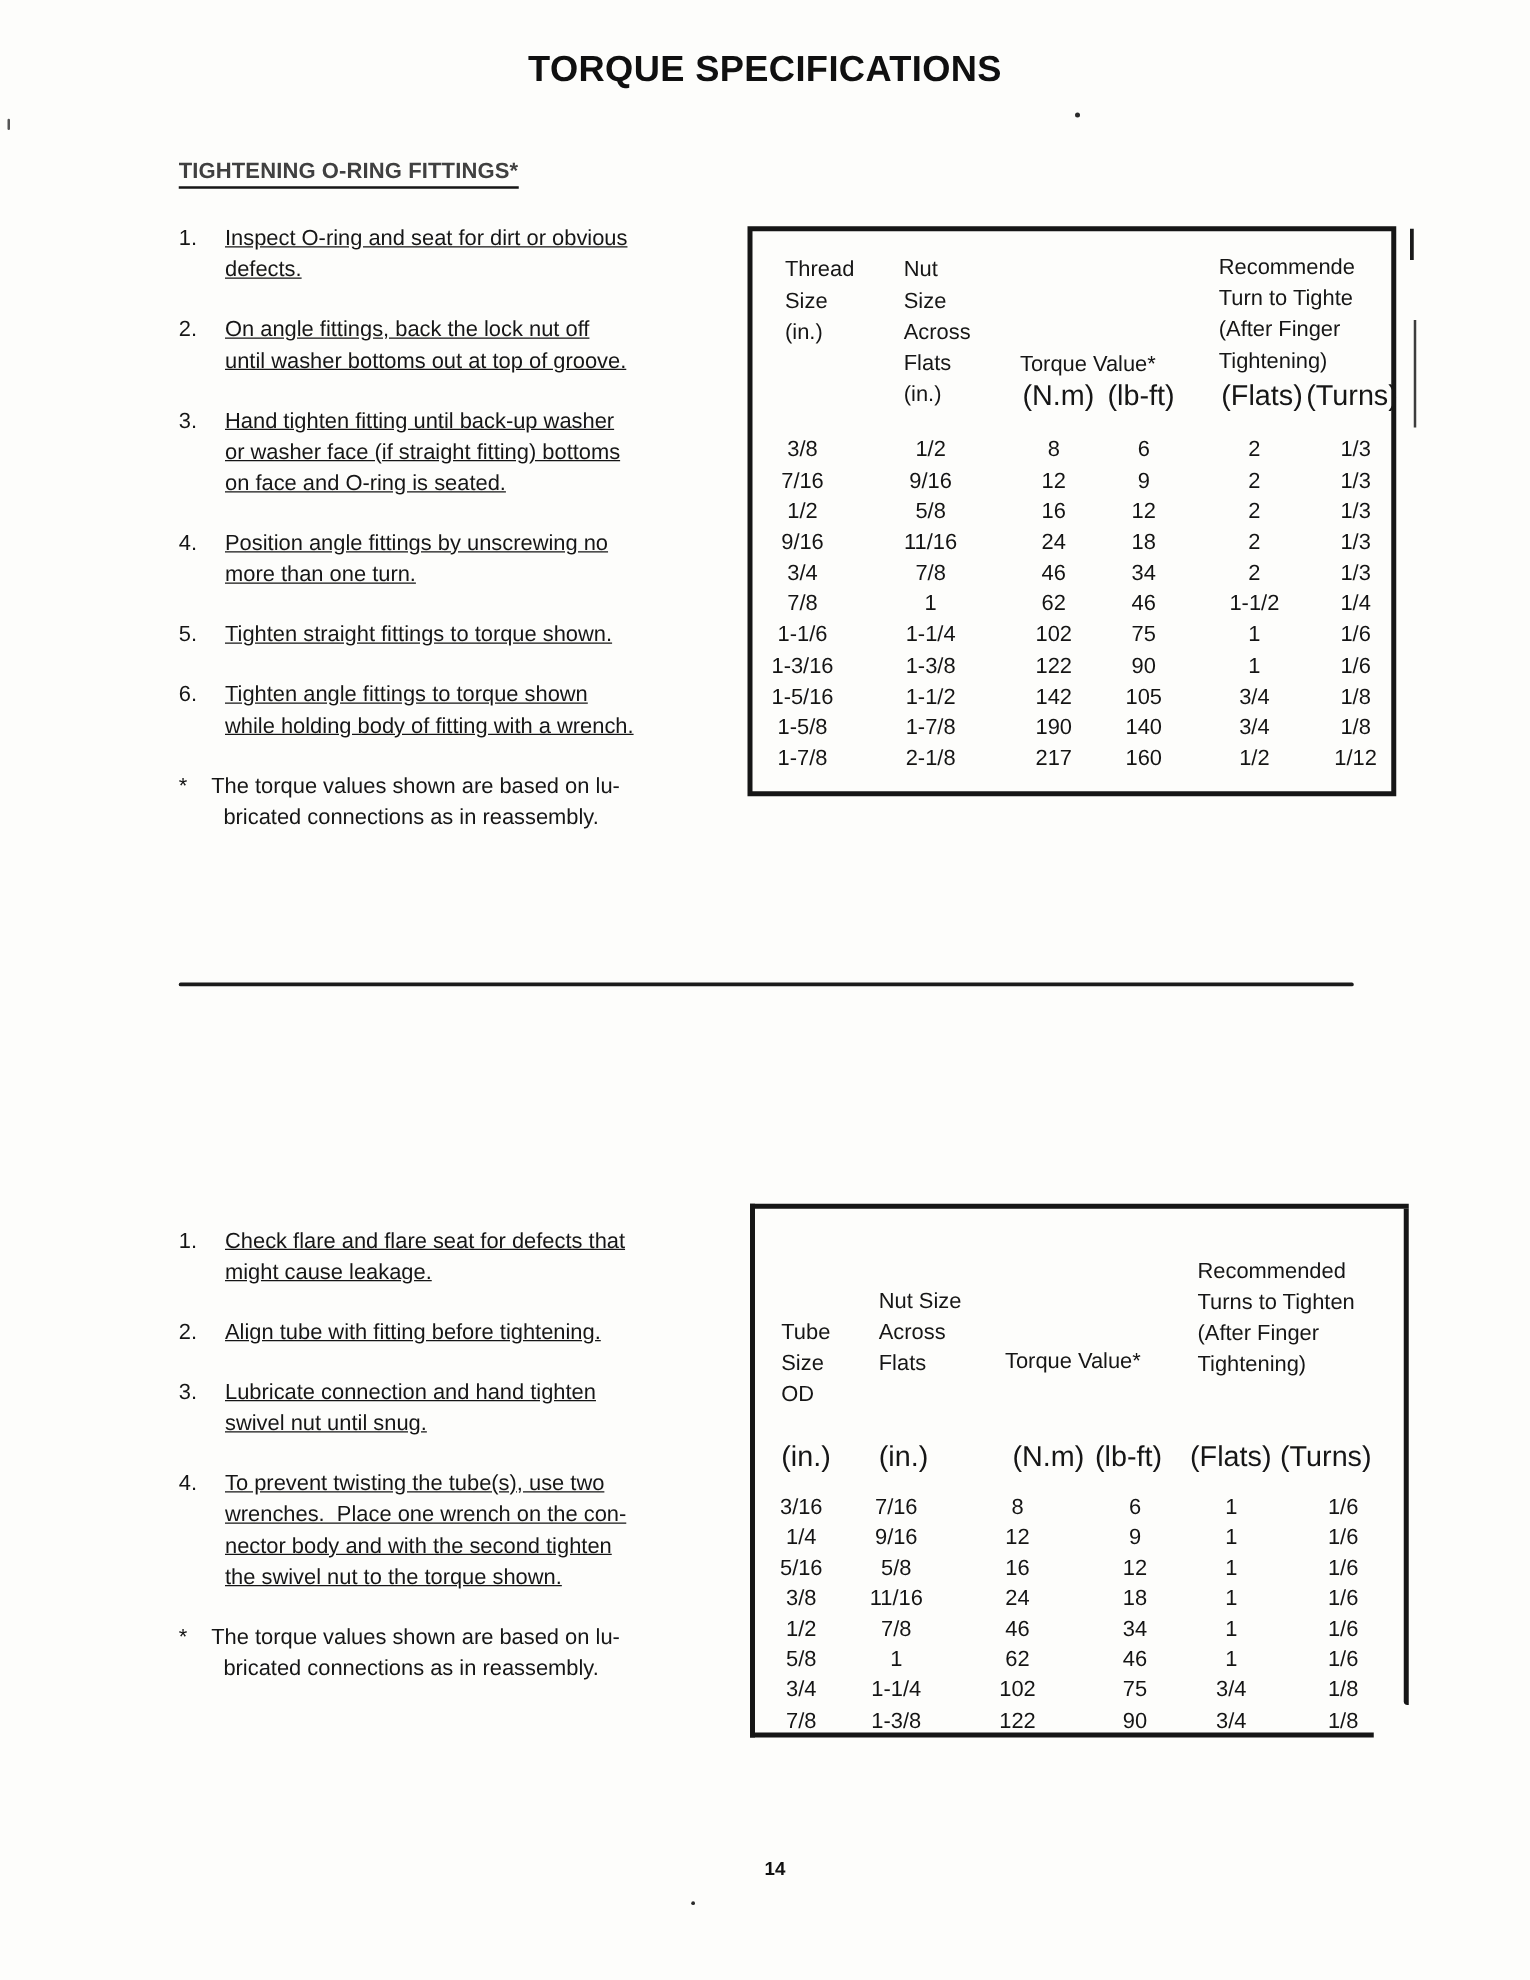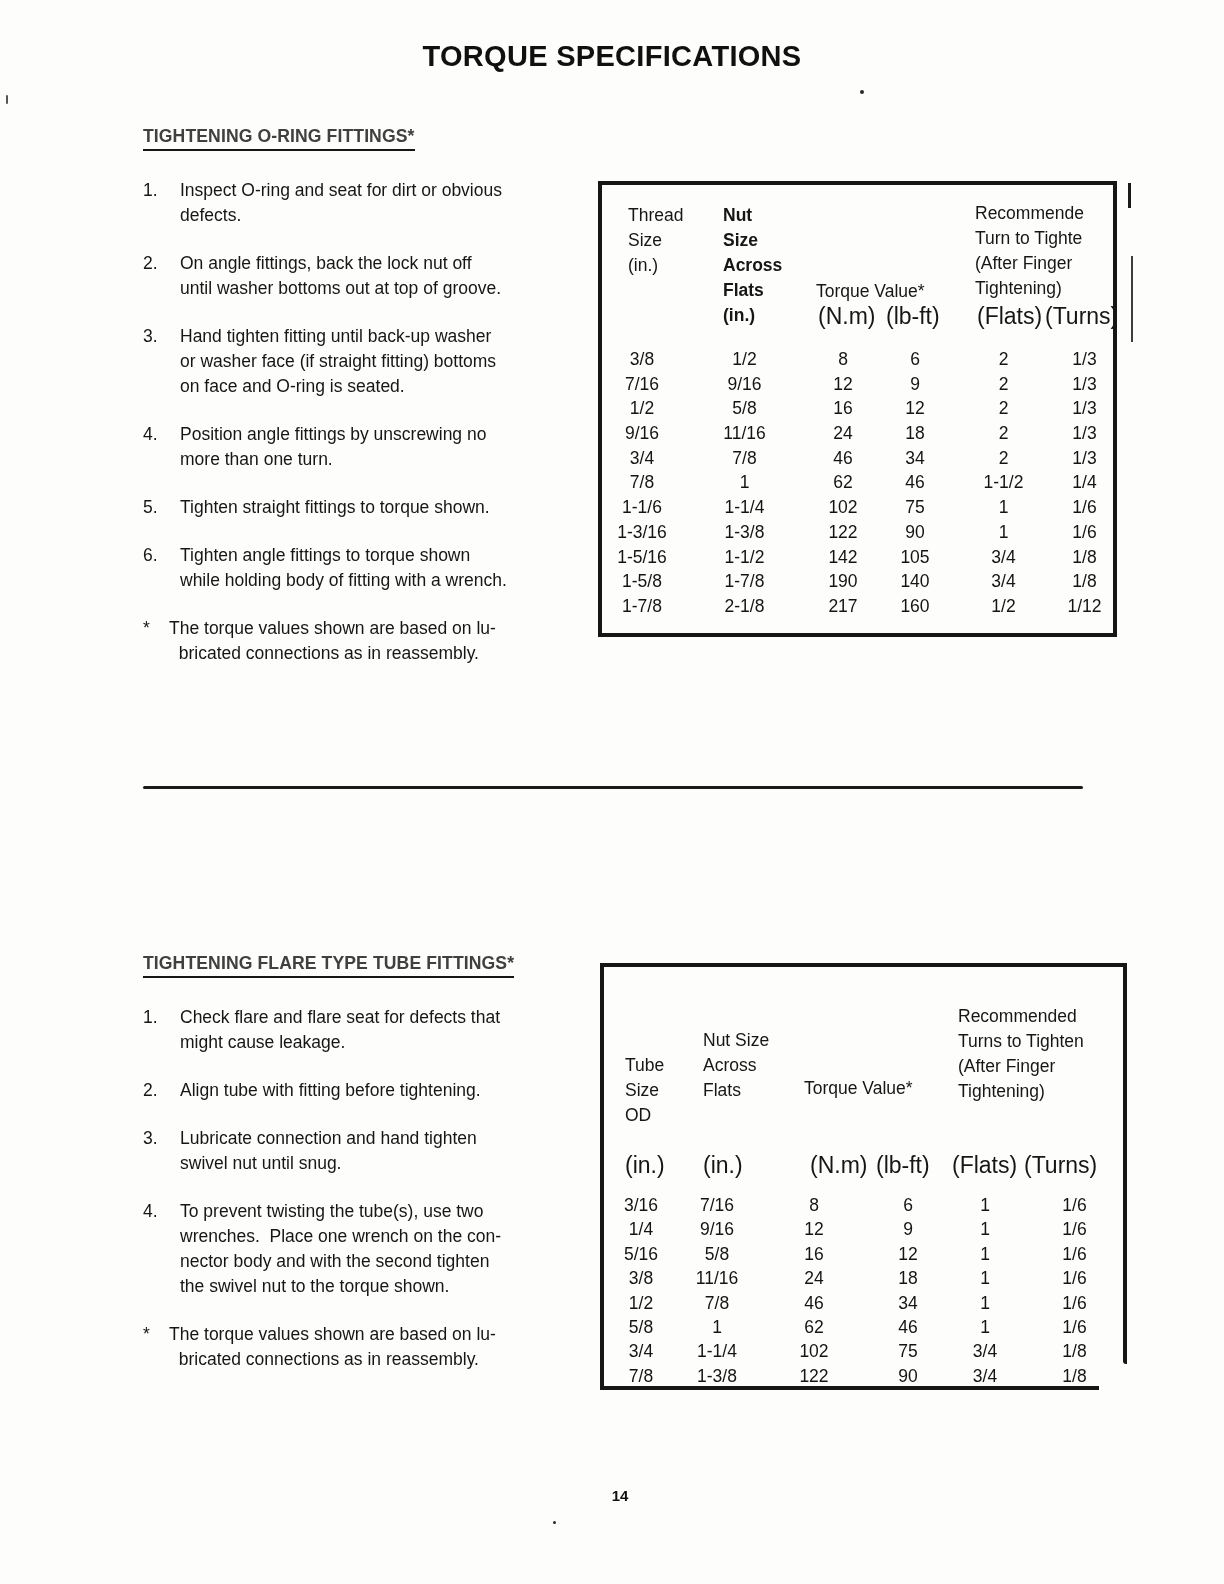--- a/index.html
+++ b/index.html
@@ -25,21 +25,21 @@
   .sec2 { left: 143px; top: 953px; }
   .heading {
     display: inline-block;
     font-weight: bold; font-size: 17.6px; letter-spacing: 0.1px; color: #404040;
     border-bottom: 2.5px solid #161616; padding-bottom: 1.5px;
     white-space: pre;
   }
   .steps { margin-top: 27px; }
   .step { display: flex; margin-bottom: 23px; }
   .step-num { width: 37px; flex: none; }
-  .step-text { flex: 1; }
+  .step-text { flex: 1; text-decoration: underline; }
   .footnote { display: flex; margin-top: 1px; }
   .fn-marker { width: 26px; flex: none; }
   .fn-text { flex: 1; }
 
   
   .tablebox { background: transparent; }
   .table1 {
     left: 598px; top: 181px; width: 519px; height: 456px;
     border: 4px solid #161616;
   }
@@ -134,21 +134,21 @@
     <div class="fn-marker t">*</div>
     <div class="fn-text t">The torque values shown are based on lu-
   bricated connections as in reassembly.</div>
   </div>
 </div>
 
 <div class="abs tablebox table1">
   <div class="abs colhead" style="left:26px; top:18px;">Thread
 Size
 (in.)</div>
-  <div class="abs colhead" style="left:121px; top:18px;font-weight:bold;">Nut
+  <div class="abs colhead" style="left:121px; top:18px;">Nut
 Size
 Across
 Flats
 (in.)</div>
   <div class="abs colhead" style="left:214px; top:94px;">Torque Value*</div>
   <div class="abs colhead" style="left:373px; top:16px;">Recommende
 Turn to Tighte
 (After Finger
 Tightening)</div>
   <div class="abs unit" style="left:216px; top:119px;">(N.m)</div>
@@ -254,21 +254,20 @@
         <span class="cell">160</span>
         <span class="cell">1/2</span>
         <span class="cell">1/12</span>
       </div>
     </div>
 </div>
 
 <div class="abs divider"></div>
 
 <div class="abs section sec2">
-  <div class="heading">TIGHTENING FLARE TYPE TUBE FITTINGS*</div>
   <div class="steps">
 
       <div class="step">
         <div class="step-num t">1.</div>
         <div class="step-text t">Check flare and flare seat for defects that
 might cause leakage.</div>
       </div>
 
       <div class="step">
         <div class="step-num t">2.</div>

